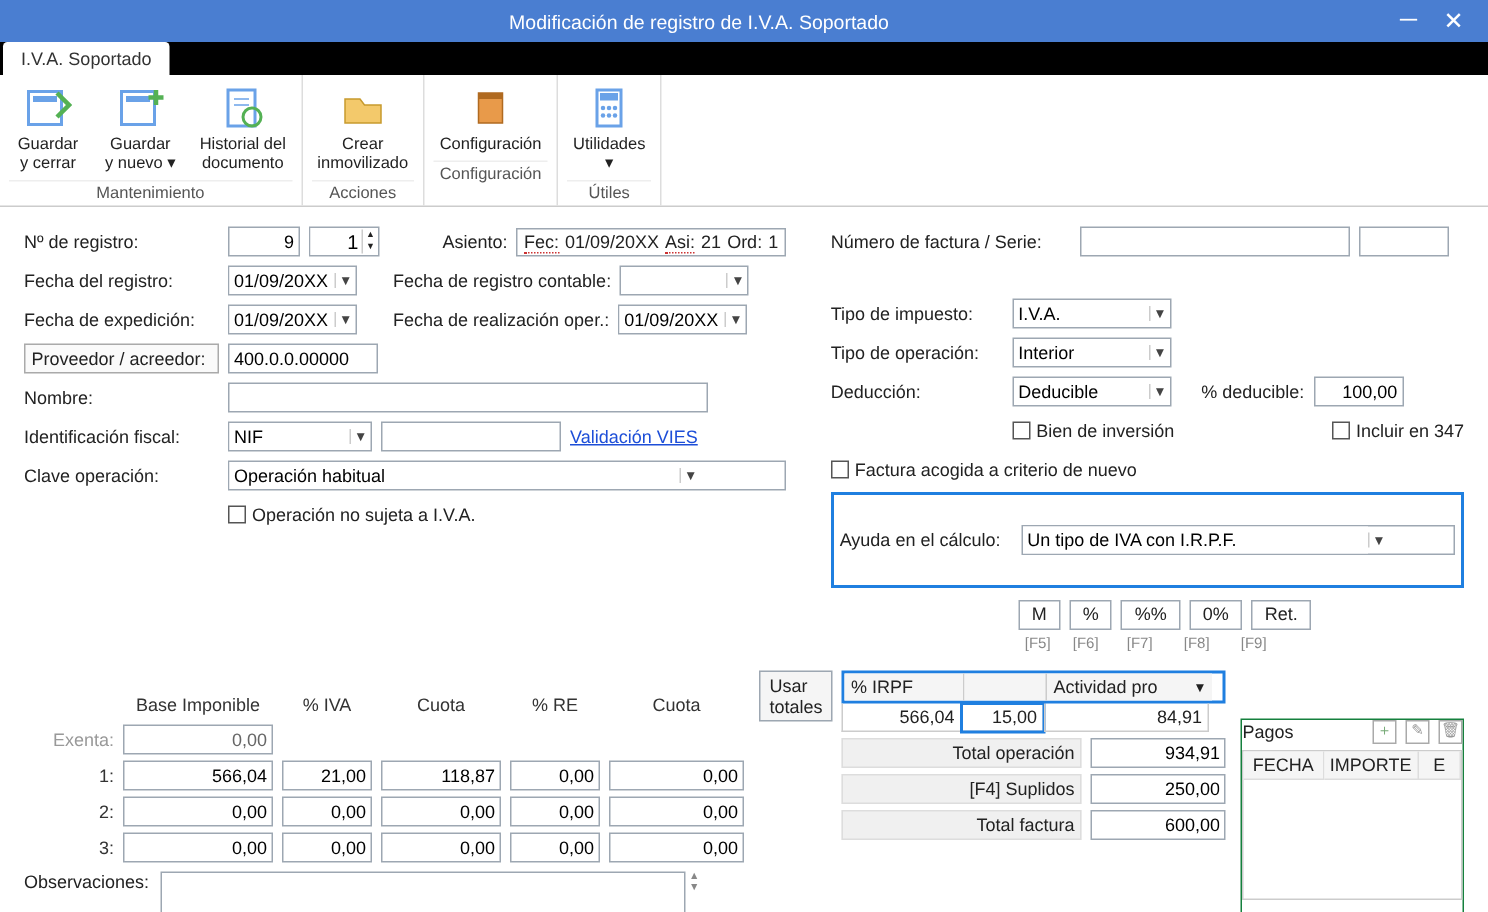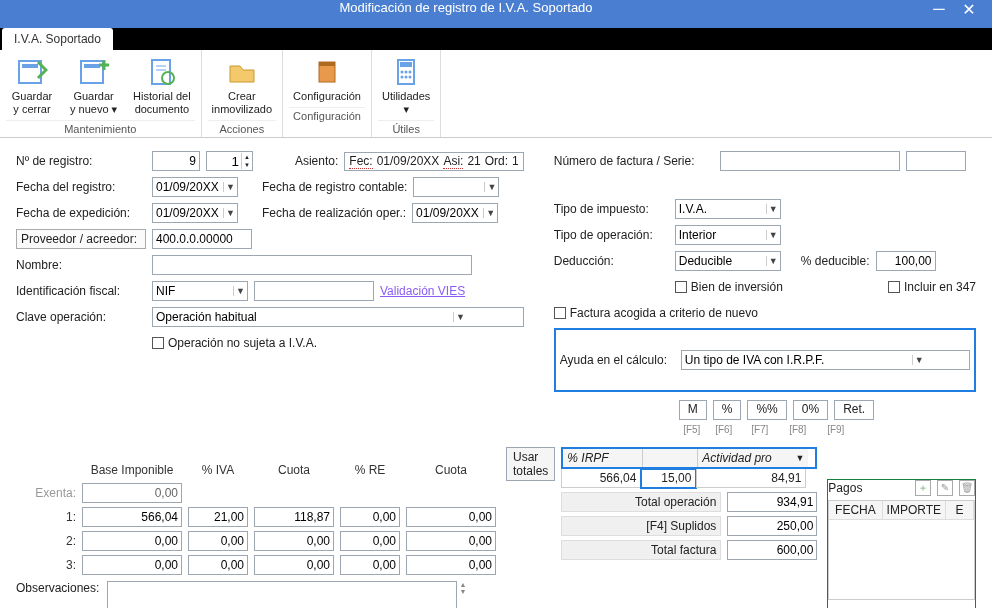--- a/index.html
+++ b/index.html
@@ -1,17 +1,17 @@
 <!DOCTYPE html>
 <html><head>
 <meta charset="utf-8">
 <style>
 * { box-sizing: border-box; font-family: "Segoe UI", Tahoma, sans-serif; }
 body { margin: 0; background: #fff; font-size: 12px; color: #222; }
-.titlebar { background: #4a7ed1; color: #fff; height: 28px; display: flex; align-items: flex-start; padding: 0 8px; }
+.titlebar { background: #4a7ed1; color: #fff; height: 28px; display: flex; align-items: center; padding: 0 8px; }
 .titlebar .title { flex: 1; text-align: center; font-size: 13px; }
 .titlebar .win-btn { width: 30px; text-align: center; font-size: 16px; cursor: pointer; }
 .tabstrip { background: #000000; padding: 0 2px; }
 .tab { display: inline-block; background: #fff; color: #333; padding: 4px 12px; font-size: 12px; border-radius: 3px 3px 0 0; }
 .ribbon { background: #fff; border-bottom: 1px solid #ccc; display: flex; }
 .rib-group { border-right: 1px solid #ddd; padding: 4px 6px 2px 6px; text-align: center; }
 .rib-row { display: flex; gap: 8px; justify-content: center; }
 .rib-btn { display: flex; flex-direction: column; align-items: center; padding: 2px 4px; cursor: pointer; font-size: 11px; line-height: 1.2; min-width: 52px; }
 .rib-icon { width: 32px; height: 32px; margin-bottom: 2px; }
 .rib-group-label { font-size: 11px; color: #555; border-top: 1px solid #eee; margin-top: 2px; padding-top: 2px; }
@@ -56,21 +56,21 @@
 .obs-row textarea { width:350px; height:40px; border:1px solid #9da7b2; resize:none; font-size:12px;}
 .footer-btns { display:flex; gap:14px; justify-content:center; margin-top:12px; padding-bottom:10px;}
 .btn { border:1px solid #7a7a7a; background:#f3f3f3; padding:2px 18px; cursor:pointer; font-size:12px;}
 .btn.primary { border:7px solid #22c55e; box-shadow: 0 0 0 1px #3b6fc0 inset;}
 .spin { display:inline-flex; border:1px solid #9da7b2; height:20px; align-items:center;}
 .spin input { border:none; width:34px; text-align:right; padding:0 2px; height:18px; outline:none;}
 .spin .sbtns { display:flex; flex-direction:column; border-left:1px solid #ccc;}
 .spin .sbtn { font-size:6px; line-height:8px; padding:0 2px; cursor:pointer;}
 svg { display:block;}
 .usar-btn{border:1px solid #9da7b2; padding:2px 6px; background:#f5f5f5; cursor:pointer;}
-.head-irpf{display:grid; grid-template-columns: 80px 55px 110px; gap:0; border:2px solid #1f7fe0;font-style:italic;}
+.head-irpf{display:grid; grid-template-columns: 80px 55px 110px; gap:0; border:2px solid #1f7fe0;}
 .head-irpf .hc{border-right:1px solid #ccc; padding:2px 4px; font-size:12px; background:#f5f5f5; display:flex; align-items:center;}
 .head-irpf .hc:last-child{border-right:none;}
 .row-irpf{display:grid; grid-template-columns: 80px 55px 110px; gap:0;}
 .row-irpf .rc{border:1px solid #ccc; border-top:none; padding:2px 4px; text-align:right;}
 .row-irpf .rc.hl { outline:2px solid #1f7fe0; outline-offset:-1px;}
 .txtspinwrap{display:flex;flex-direction:column;margin-left:2px}
 .txtspinwrap .ar{font-size:7px;line-height:7px;color:#888;cursor:pointer;text-align:center}
 </style>
 </head>
 <body>
@@ -228,21 +228,21 @@
         <span class="lbl">Nombre:</span>
         <input type="text" class="inp" style="width: 320px;" value="">
       </div>
       <div class="frow">
         <span class="lbl">Identificación fiscal:</span>
         <div class="ddl">
             <input style="width: 80px;" value="NIF">
             <span class="caret">▼</span>
           </div>
         <input type="text" class="inp" style="width: 120px;" value="">
-        <span class="link" style="color:#8b5cf6">Validación VIES</span>
+        <span class="link" style="color:#1d4ed8">Validación VIES</span>
       </div>
       <div class="frow">
         <span class="lbl">Clave operación:</span>
         <div class="ddl" style="flex:1">
             <input style="width: 300px;" value="Operación habitual">
             <span class="caret">▼</span>
           </div>
       </div>
       <div class="frow">
         <span class="lbl"></span>

